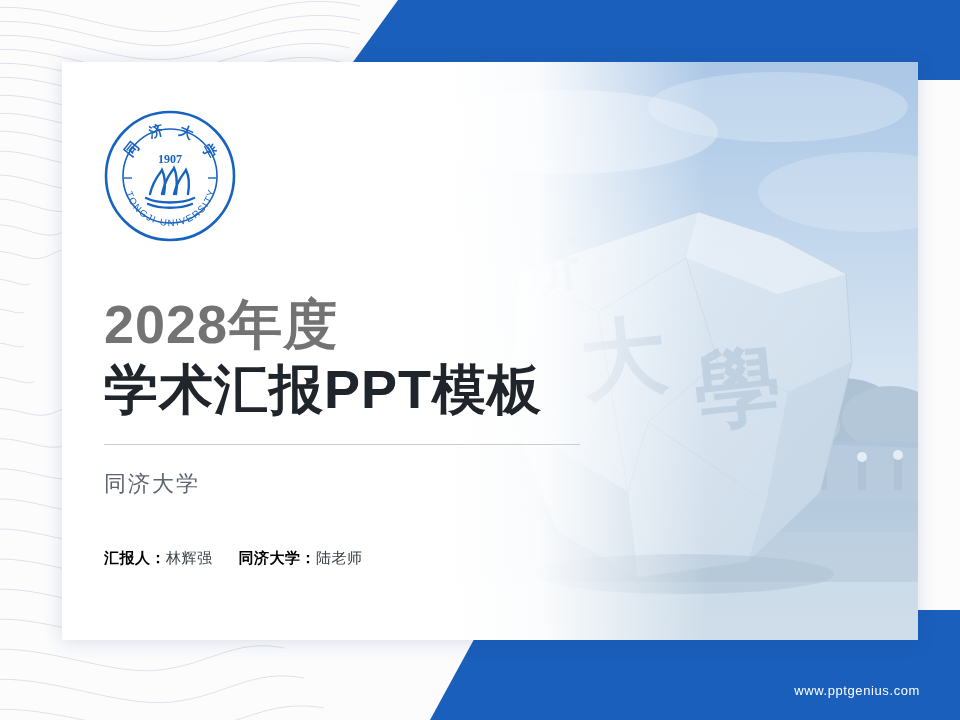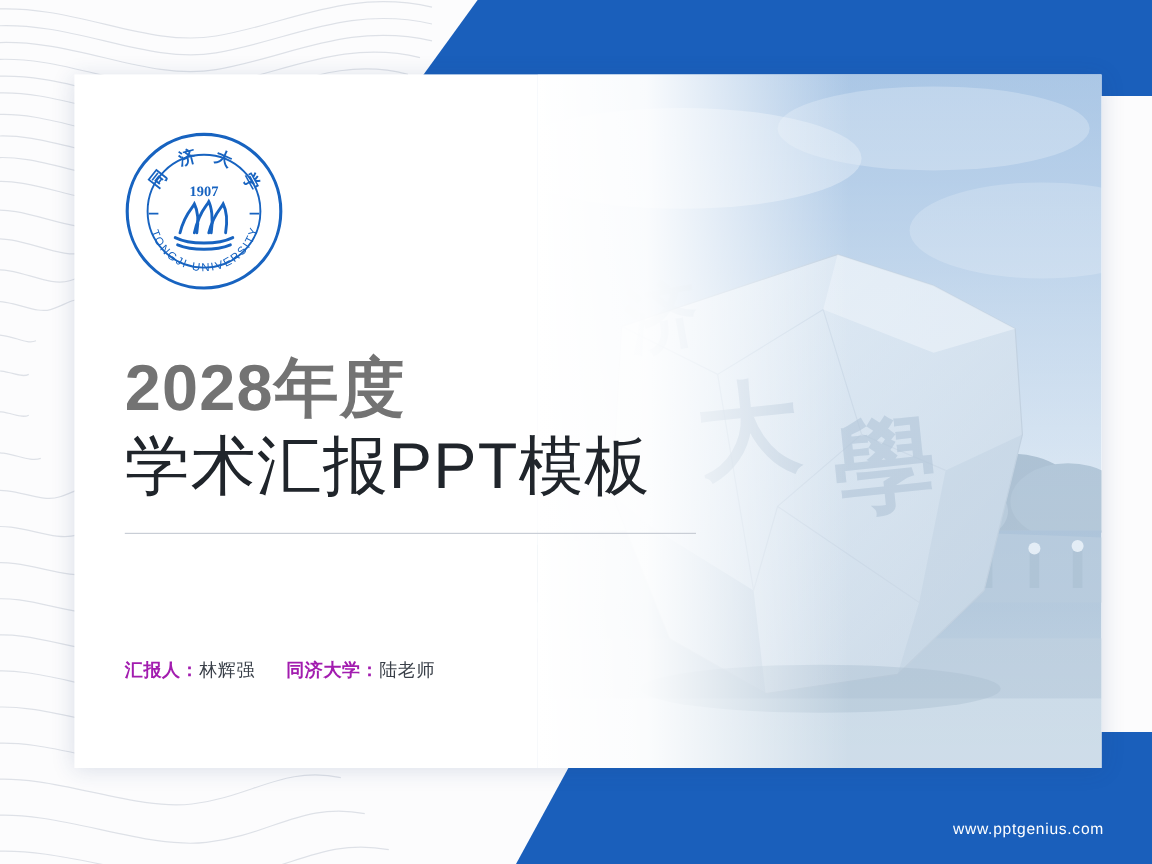--- a/index.html
+++ b/index.html
@@ -51,34 +51,34 @@
     width:136px; height:136px;
   }
 
   
   .title-block { position:absolute; left:42px; top:232px; width:520px; }
   #title-year {
     font-size:54px; font-weight:bold; color:#737373;
     letter-spacing:1px; line-height:1.12;
   }
   #title-main {
-    font-size:54px; font-weight:normal; color:#20252b;
+    font-size:54px; font-weight:bold; color:#20252b;
     letter-spacing:1px; line-height:1.18; margin-top:4px;
   }
   #divider {
     margin-top:22px; width:476px; height:1px; background:#c9ced6;
   }
   #school-name {
     margin-top:24px; font-size:22px; color:#5d646e; letter-spacing:2px;
   }
   #presenter-line {
     position:absolute; left:42px; top:487px;
     font-size:15px; color:#3a4049; letter-spacing:0.5px;
   }
-  #presenter-line .lbl { font-weight:bold; color:#a21caf; }
+  #presenter-line .lbl { font-weight:bold; color:#000000; }
   #presenter-line .gap { display:inline-block; width:26px; }
 
   
   #site-url {
     position:absolute; right:40px; bottom:22px;
     font-size:13px; color:#ffffff; letter-spacing:0.6px;margin-top:19px;
   }
 </style>
 </head>
 <body>
@@ -250,20 +250,21 @@
         <line x1="22" y1="70" x2="30" y2="70"></line>
         <line x1="106" y1="70" x2="114" y2="70"></line>
       </g>
     </svg>
   </div>
 
   <div class="title-block">
     <div id="title-year">2028年度</div>
     <div id="title-main">学术汇报PPT模板</div>
     <div id="divider"></div>
+    <div id="school-name">同济大学</div>
   </div>
 
   <div id="presenter-line">
     <span class="lbl">汇报人：</span><span>林辉强</span><span class="gap"></span><span class="lbl">同济大学：</span><span>陆老师</span>
   </div>
 
 </div>
 
 <div id="site-url">www.pptgenius.com</div>
 

